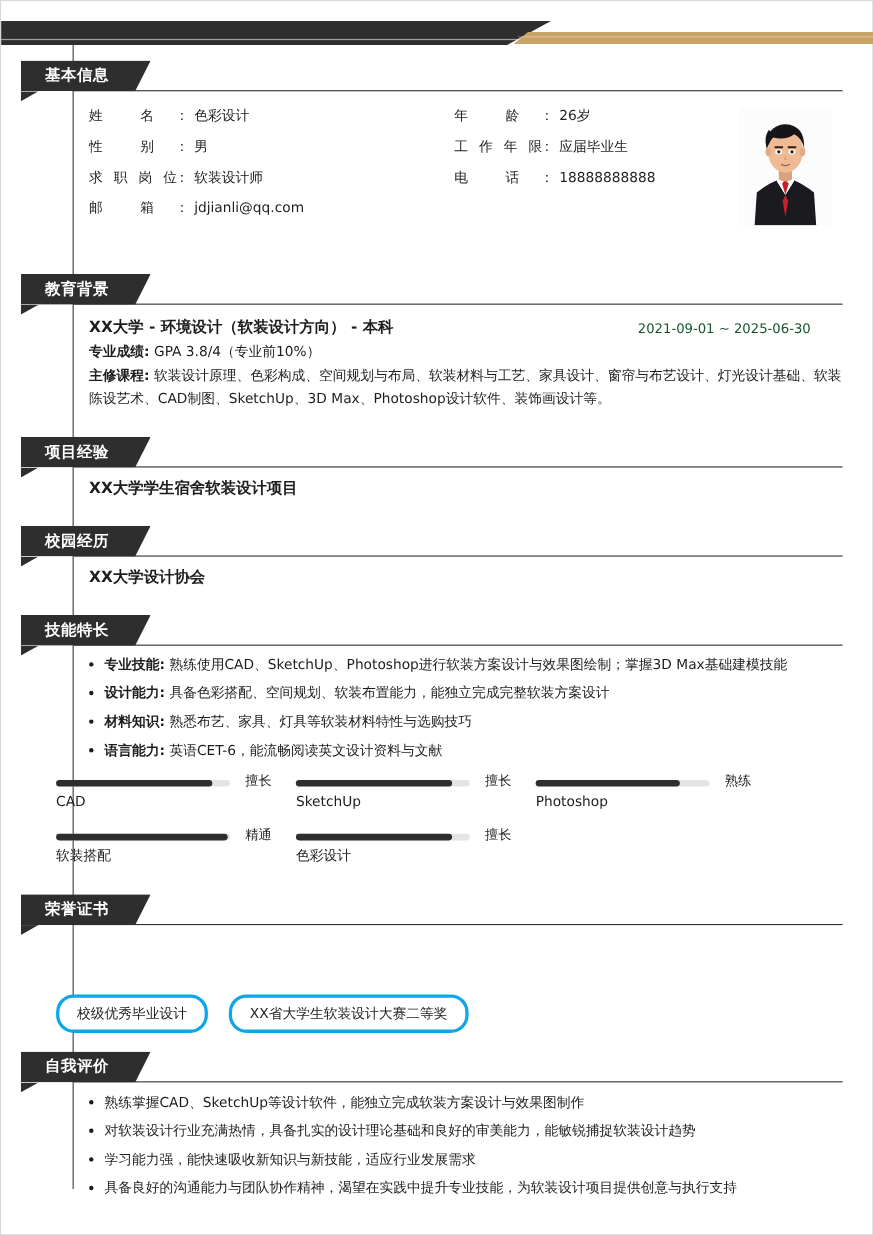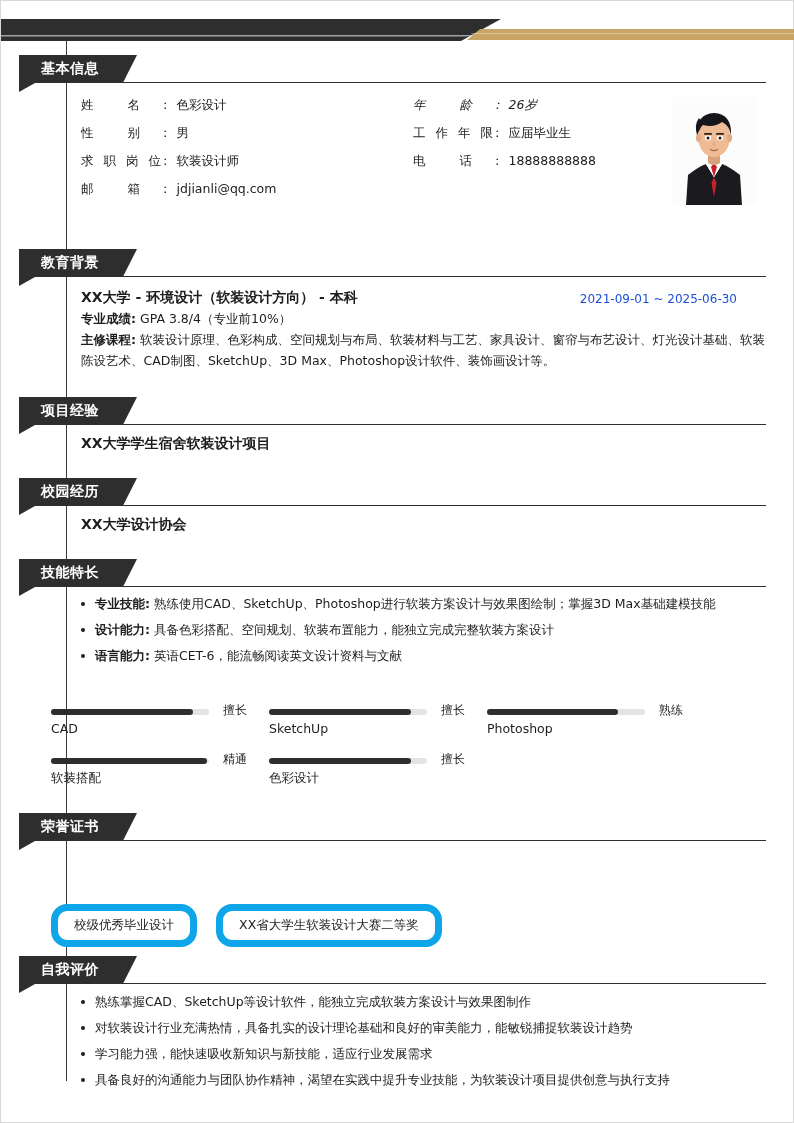--- a/index.html
+++ b/index.html
@@ -175,21 +175,21 @@
 
   
   .row-title {
     font-size: 14px;
     font-weight: bold;
   }
   .row-date {
     position: absolute;
     right: 28px;
     font-size: 12px;
-    color: #1d4ed8;
+    color: #14532d;
   }
 
   
   ul.blist {
     margin: 0;
     padding: 0 0 0 18px;
     list-style: none;
   }
   ul.blist li {
     position: relative;
@@ -236,21 +236,21 @@
     position: absolute;
     left: 0;
     top: 12px;
     font-size: 12.5px;
     white-space: nowrap;
   }
 
   
   .pill {
     display: inline-block;
-    border: 7px solid #0ea5e9;
+    border: 3px solid #0ea5e9;
     border-radius: 16px;
     padding: 6px 16px;
     font-size: 12.5px;
     margin-right: 14px;
     background: #fff;
     white-space: nowrap;
   }
 </style>
 </head>
 <body>
@@ -286,21 +286,21 @@
   <div class="info-row" style="left:80px; top:124px;">
     <span class="info-label">性　　别</span><span class="info-colon">：</span><span>男</span>
   </div>
   <div class="info-row" style="left:80px; top:152px;">
     <span class="info-label">求 职 岗 位</span><span class="info-colon">：</span><span>软装设计师</span>
   </div>
   <div class="info-row" style="left:80px; top:180px;">
     <span class="info-label">邮　　箱</span><span class="info-colon">：</span><span>jdjianli@qq.com</span>
   </div>
 
-  <div class="info-row" style="left:412px; top:96px;font-style:italic;">
+  <div class="info-row" style="left:412px; top:96px;">
     <span class="info-label">年　　龄</span><span class="info-colon">：</span><span>26岁</span>
   </div>
   <div class="info-row" style="left:412px; top:124px;">
     <span class="info-label">工 作 年 限</span><span class="info-colon">：</span><span>应届毕业生</span>
   </div>
   <div class="info-row" style="left:412px; top:152px;">
     <span class="info-label">电　　话</span><span class="info-colon">：</span><span>18888888888</span>
   </div>
 
   <div class="photo">
@@ -421,20 +421,24 @@
     <ul class="blist">
       <li>
         <span class="bold">专业技能:</span>
         <span>熟练使用CAD、SketchUp、Photoshop进行软装方案设计与效果图绘制；掌握3D Max基础建模技能</span>
       </li>
       <li>
         <span class="bold">设计能力:</span>
         <span>具备色彩搭配、空间规划、软装布置能力，能独立完成完整软装方案设计</span>
       </li>
       <li>
+        <span class="bold">材料知识:</span>
+        <span>熟悉布艺、家具、灯具等软装材料特性与选购技巧</span>
+      </li>
+      <li>
         <span class="bold">语言能力:</span>
         <span>英语CET-6，能流畅阅读英文设计资料与文献</span>
       </li>
     </ul>
   </div>
 
   <div class="skillcell" style="left:50px; top:708px;">
     <div class="bar-track">
       <div class="bar-fill" id="fill0" style="width: 90%;"></div>
     </div>

